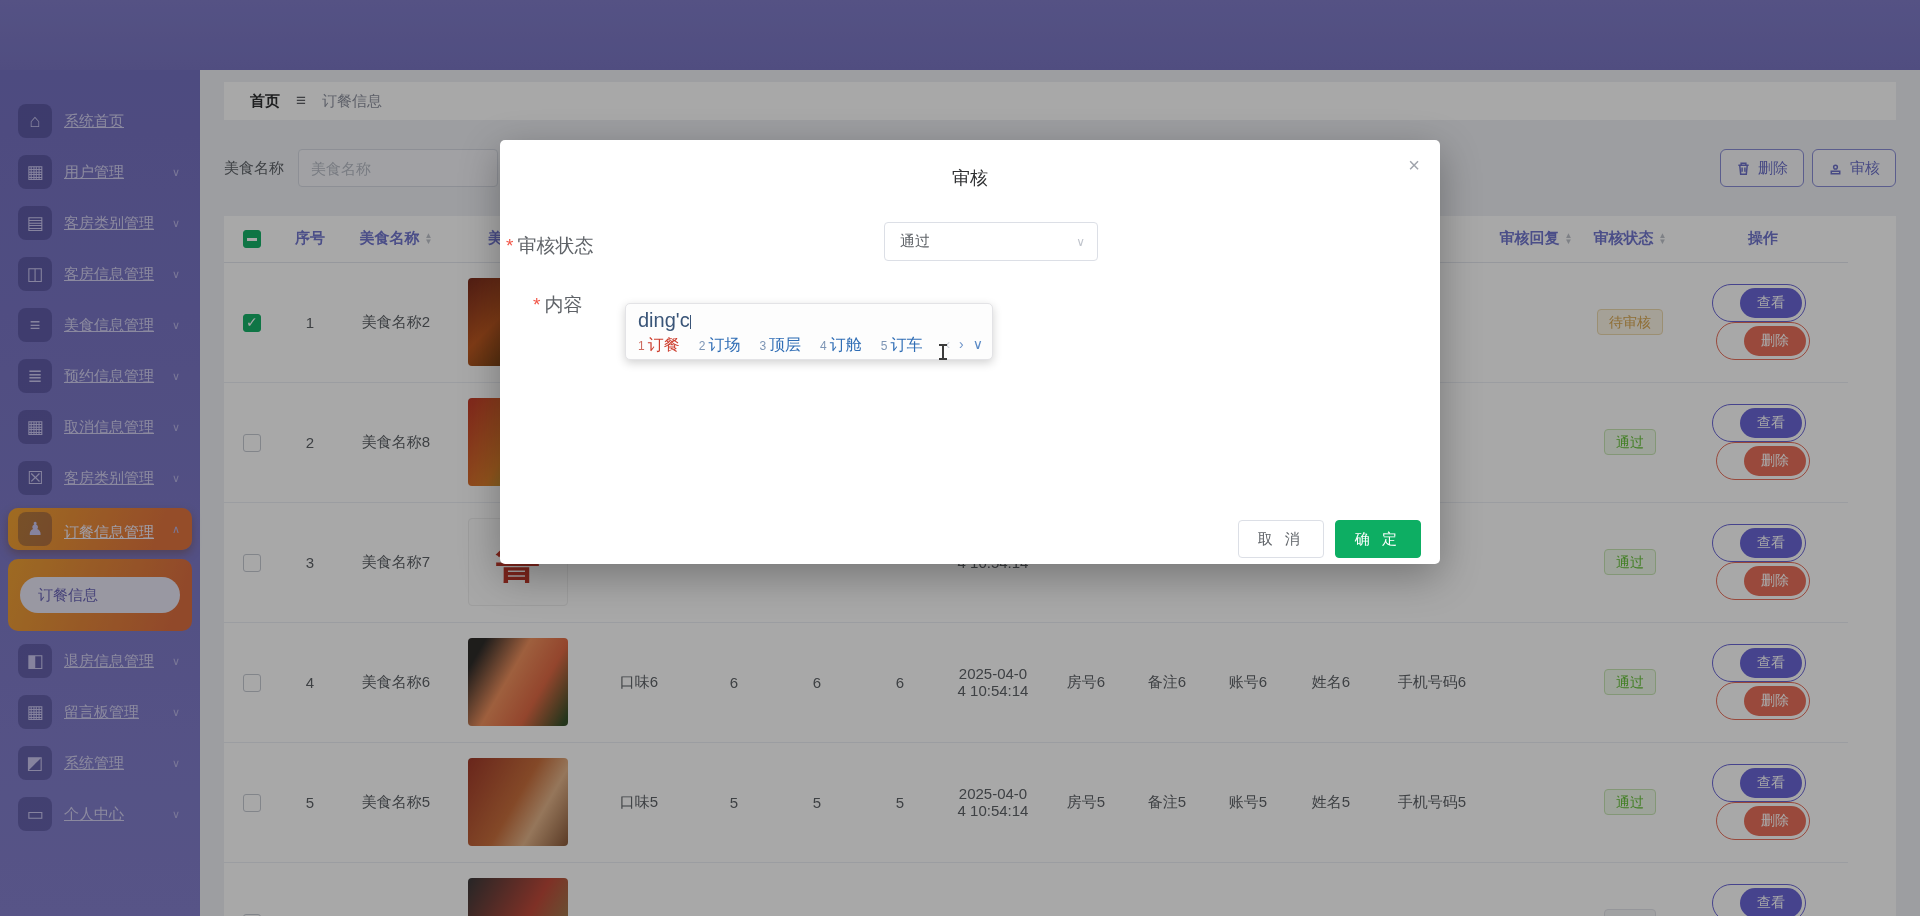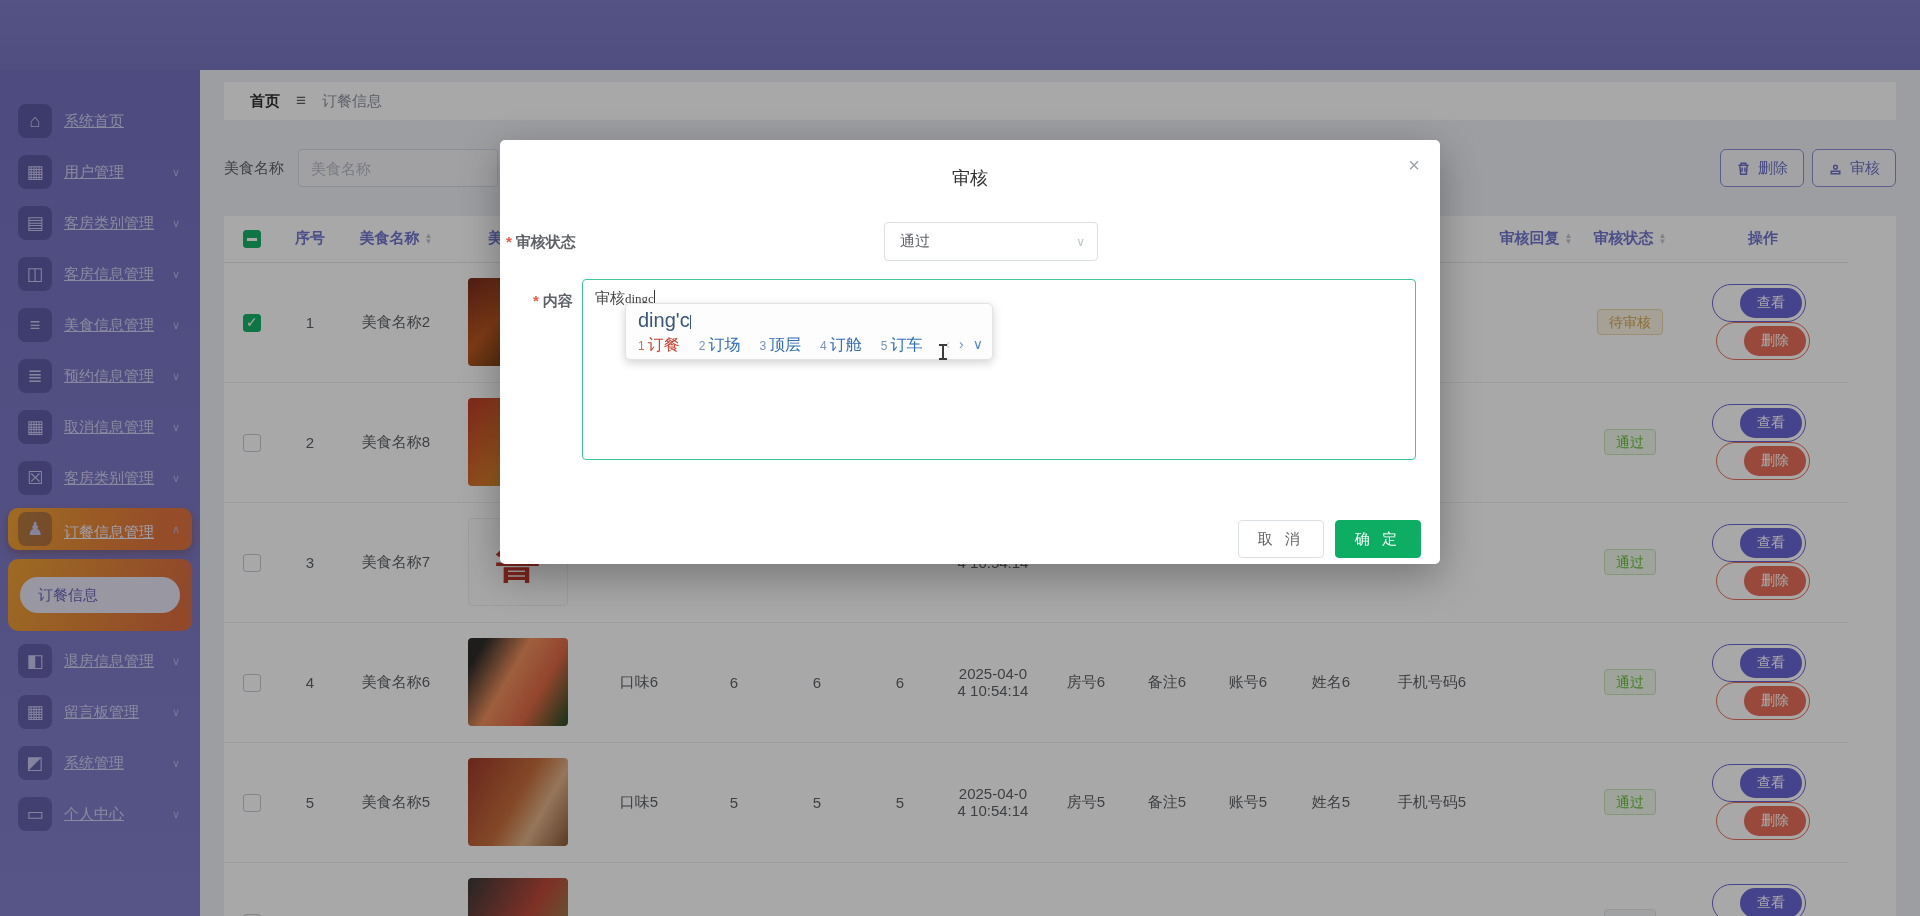--- a/index.html
+++ b/index.html
@@ -97,21 +97,21 @@
   .pill-in { display:block; border-radius:15px; padding:6px 17px; color:#fff; font-size:14px;margin-left:24px; }
   .pill-ring.view .pill-in { background:#6b66d6; }
   .pill-ring.del  .pill-in { background:#e9705c; }
 
   
   .overlay { position:absolute; inset:0; background:rgba(0,0,0,0.34); z-index:100; }
   .modal { position:absolute; left:500px; top:140px; width:940px; height:424px; background:#fff;
     border-radius:5px; box-shadow:0 12px 40px rgba(0,0,0,0.3); z-index:110; }
   .m-title { position:absolute; left:0; right:0; top:26px; text-align:center; font-size:18px; color:#303133; }
   .m-close { position:absolute; right:20px; top:14px; font-size:20px; color:#a0a4ac; cursor:pointer; }
-  .m-label { position:absolute; font-size:15px; color:#5f6368;font-weight:bold; }
+  .m-label { position:absolute; font-size:19px; color:#5f6368; }
   .m-label .req { color:#f25648; margin-right:4px; }
   .lab-status { left:6px; top:93px; }
   .lab-content { left:33px; top:152px; }
   .m-select { position:absolute; left:384px; top:82px; width:214px; height:39px;
     border:1px solid #dcdfe6; border-radius:4px; display:flex; align-items:center;
     padding:0 12px 0 15px; cursor:pointer; }
   .m-select .val { font-size:15px; color:#5f6368; flex:1; text-align:left; }
   .m-select .chev { font-size:12px; color:#c0c4cc; }
   .m-textarea { position:absolute; left:82px; top:139px; width:834px; height:181px;
     border:1px solid #3fc6a0; border-radius:4px; background:#fff; padding:9px 12px;
@@ -466,23 +466,20 @@
     <span class="req">*</span><span>审核状态</span>
   </div>
   <div class="m-select">
     <span class="val">通过</span>
     <span class="chev">∨</span>
   </div>
 
   <div class="m-label lab-content">
     <span class="req">*</span><span>内容</span>
   </div>
-  <div class="m-textarea">
-    <span class="ta-cjk">审核</span><span class="ta-lat">dingc</span><span class="ta-caret"></span>
-  </div>
 
   <div class="m-footer">
     <button class="btn-cancel">取 消</button>
     <button class="btn-ok">确 定</button>
   </div>
 </div>
 
 <div class="ime">
   <div class="ime-comp">
     <span>ding'c</span><span class="ta-caret"></span>

